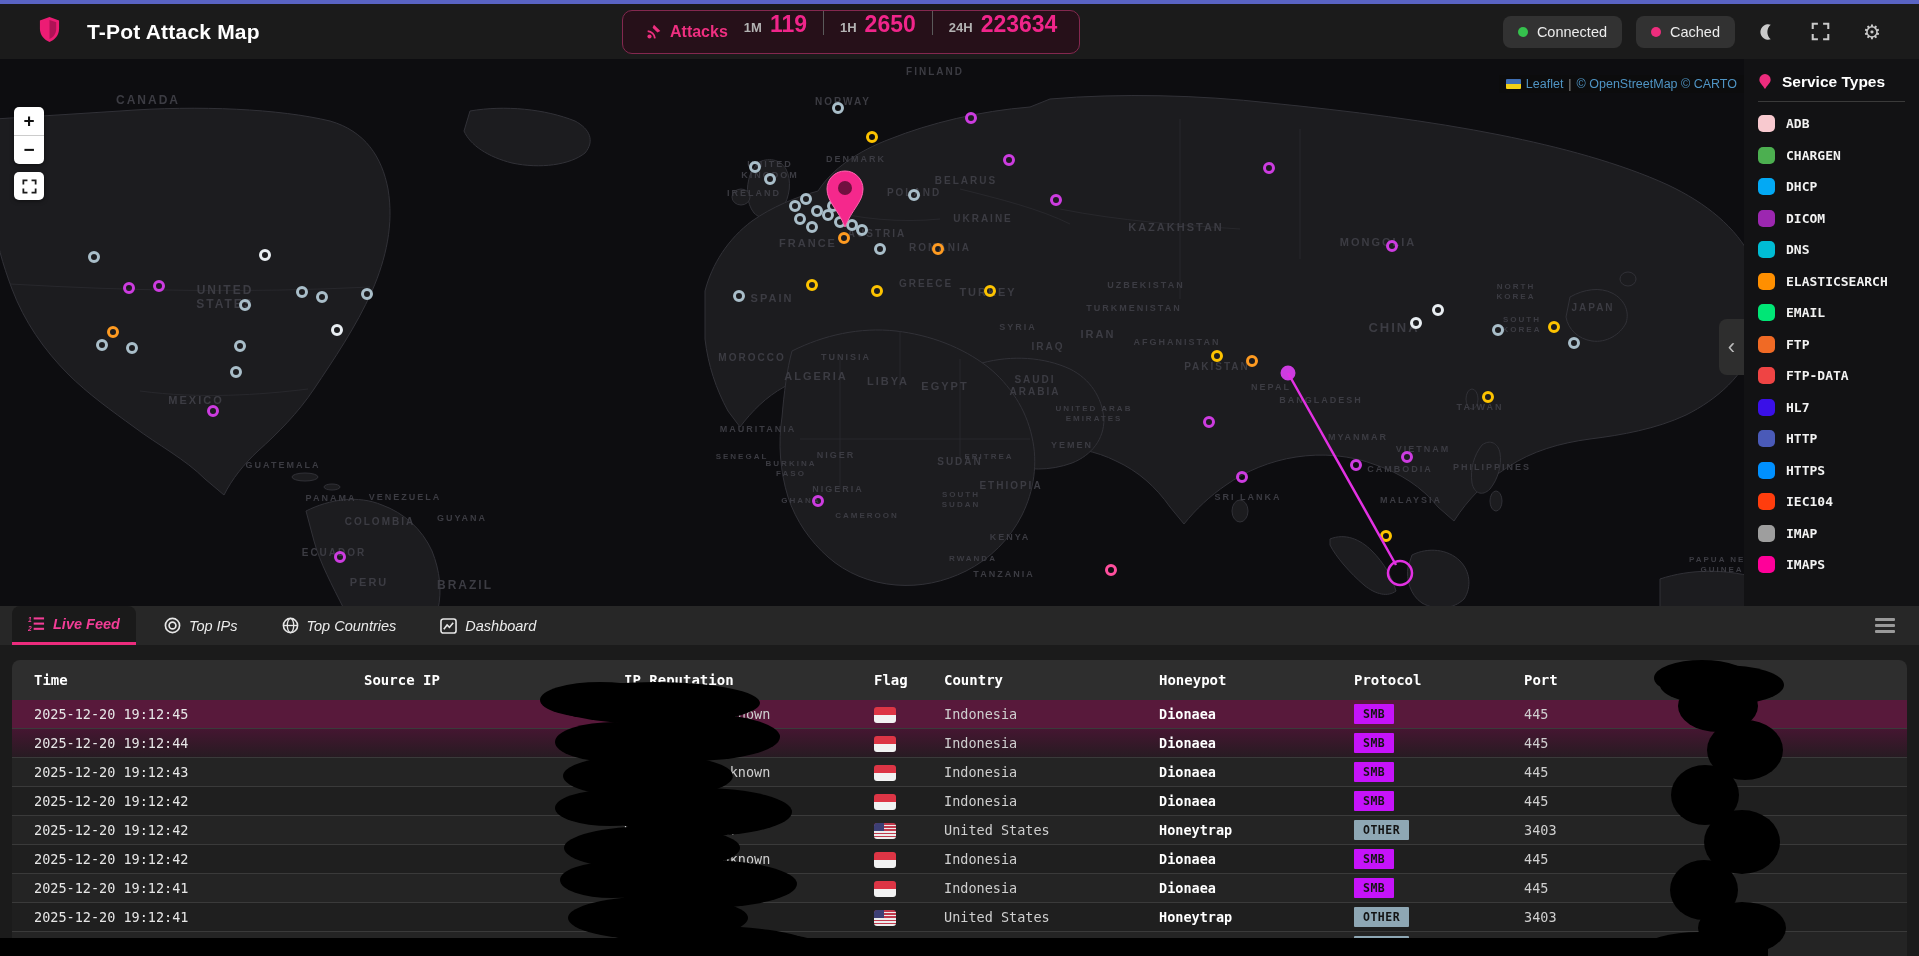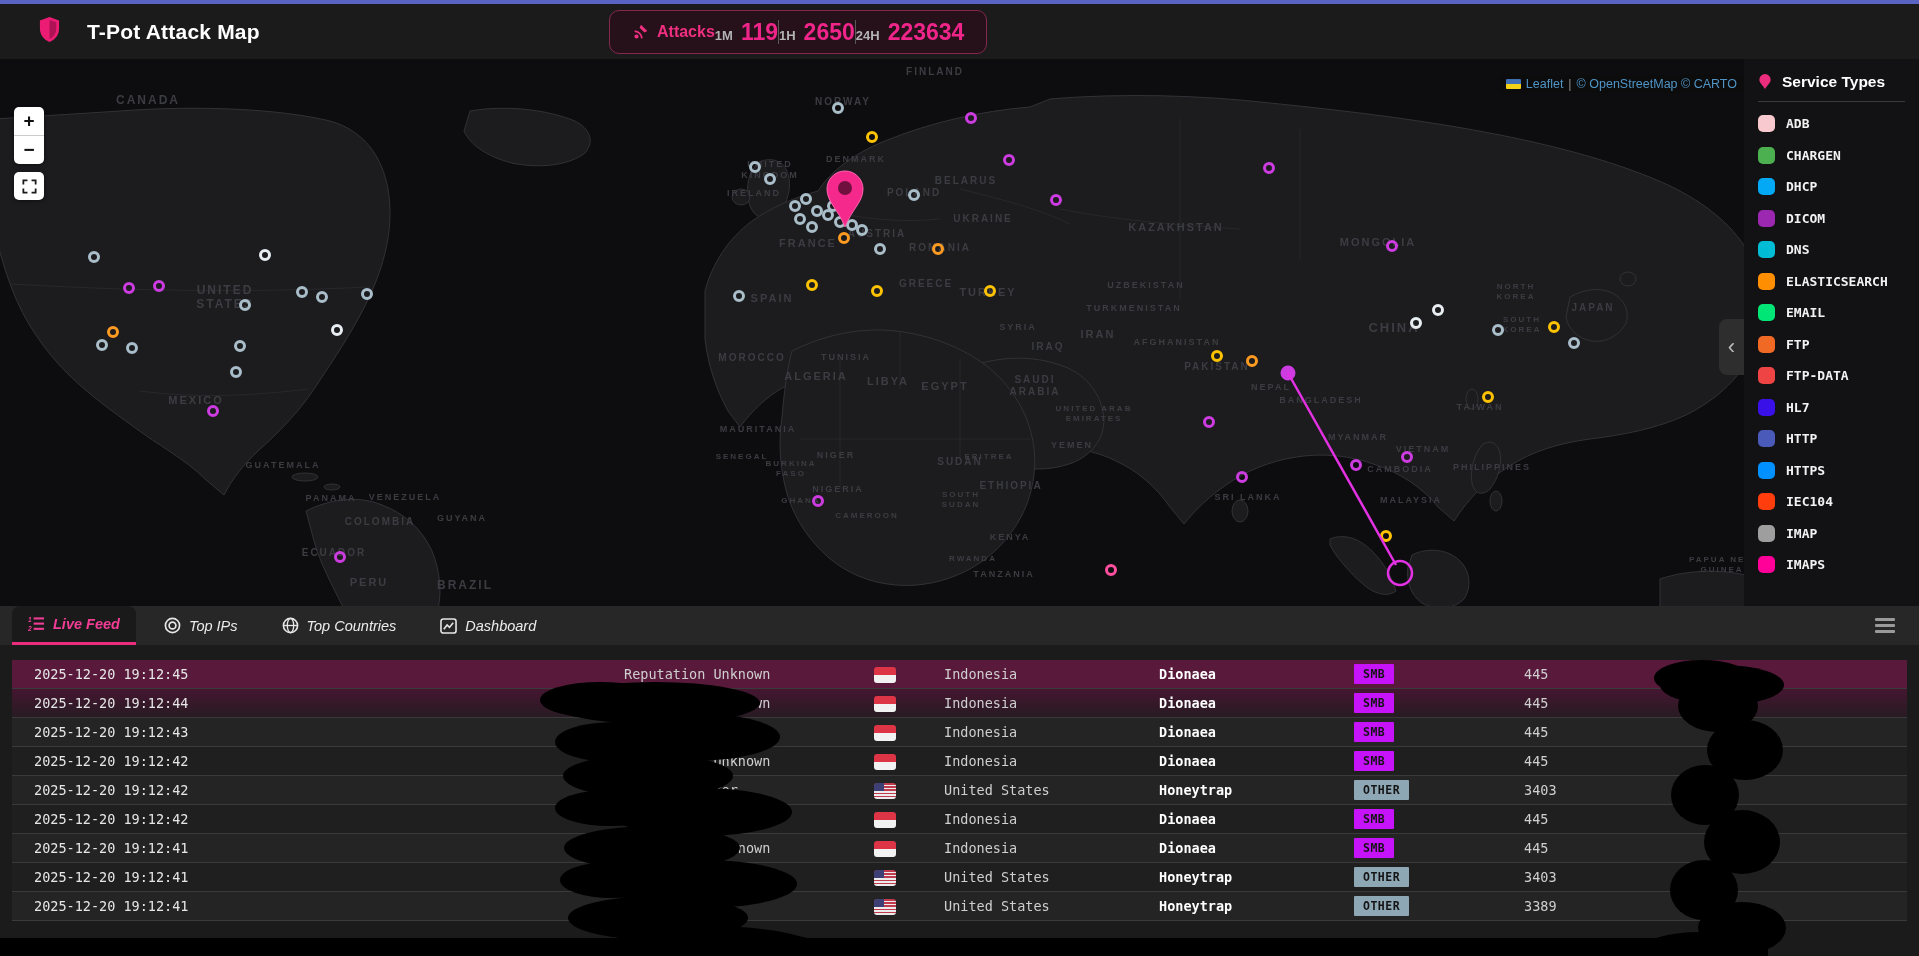--- a/index.html
+++ b/index.html
@@ -6,21 +6,21 @@
   html,body { width:1919px; height:956px; overflow:hidden; background:#1b1b1b; font-family:"Liberation Sans", sans-serif; }
 
   
   .top-strip { height:4px; width:100%; background:#5a64c4; }
 
   
   .header { position:relative; height:55px; background:#1b1b1b; display:flex; align-items:center; }
   .brand { display:flex; align-items:center; gap:26px; padding-left:38px; }
   .brand-title { color:#fff; font-size:21px; font-weight:bold; letter-spacing:.2px; }
 
-  .attack-counter { position:absolute; left:609px; top:6px; height:44px; display:flex; align-items:center; 
+  .attack-counter { position:absolute; left:622px; top:6px; height:44px; display:flex; gap:16px;
     padding:0 22px; background:#261019; border:1.5px solid #84284f; border-radius:10px; }
   .ac-label { color:#ef2f80; font-weight:bold; font-size:16px; display:flex; align-items:center; gap:7px;}
   .ac-pair { display:flex; align-items:baseline; gap:8px; }
   .ac-k { color:#b3b3b3; font-size:13px; font-weight:bold; }
   .ac-v { color:#f0258a; font-family:Liberation Sans, sans-serif; font-weight:bold; font-size:23px; }
   .ac-sep { width:1px; height:24px; background:#5a5a5a; }
 
   .header-right { position:absolute; right:0; top:0; height:55px; display:flex; align-items:center; gap:14px; padding-right:28px; }
   .pill { display:flex; align-items:center; gap:9px; background:#323232; border-radius:8px; padding:8px 15px;
     color:#ececec; font-size:14.5px; }
@@ -125,20 +125,43 @@
       <span class="ac-k">1H</span>
       <span class="ac-v">2650</span>
     </span>
     <span class="ac-sep"></span>
     <span class="ac-pair">
       <span class="ac-k">24H</span>
       <span class="ac-v">223634</span>
     </span>
   </div>
 
+  <div class="header-right">
+    <div class="pill">
+      <span class="dot9" id="dot-connected" style="background: rgb(53, 194, 77);"></span>
+      <span>Connected</span>
+    </div>
+    <div class="pill">
+      <span class="dot9" id="dot-cached" style="background: rgb(237, 45, 125);"></span>
+      <span>Cached</span>
+    </div>
+    <div class="hicon">
+      <svg width="20" height="20" viewBox="0 0 22 22">
+        <path d="M14,3 A8.5,8.5 0 1,0 14,19 A10.5,10.5 0 0,1 14,3 Z" fill="#c9c9c9"></path>
+      </svg>
+    </div>
+    <div class="hicon">
+      <svg width="19" height="19" viewBox="0 0 22 22">
+        <path d="M2,8 V2 H8 M14,2 H20 V8 M20,14 V20 H14 M8,20 H2 V14" fill="none" stroke="#c9c9c9" stroke-width="2.4"></path>
+      </svg>
+    </div>
+    <div class="hicon">
+      <span class="gear-glyph">⚙</span>
+    </div>
+  </div>
 </div>
 
 <div class="map-wrap">
   <svg id="attack-map-svg" width="1919" height="547" viewBox="0 0 1919 547">
 
     <path class="land" d="M-5,60 L120,52 C200,46 280,50 330,62 C365,72 382,98 388,130 C394,165 386,200 372,232 C356,268 334,300 314,330 C298,354 278,374 258,392 C244,405 232,420 224,436 L205,420 C185,400 158,386 134,368 C112,352 88,335 68,315 C44,291 24,262 12,230 C3,206 -5,180 -5,160 Z"></path>
     <path class="land" d="M470,52 C505,46 545,50 575,62 C590,70 595,82 585,94 C570,106 540,110 512,104 C488,98 470,86 464,72 Z"></path>
     <ellipse class="land" cx="305" cy="418" rx="13" ry="4"></ellipse>
     <ellipse class="land" cx="332" cy="428" rx="8" ry="3"></ellipse>
     <path class="land" d="M306,452 C330,440 358,436 382,446 C404,454 422,470 432,492 C440,512 442,532 438,550 L344,550 C332,526 320,504 314,482 Z"></path>
@@ -440,20 +463,31 @@
   </div>
   <div class="hamburger">
     <div></div>
       <div></div>
       <div></div>
   </div>
 </div>
 
 <div class="feed-area">
   <div class="feed-table">
+    <div class="feed-hrow" id="feed-head">
+        <div class="col-time">Time</div>
+        <div class="col-srcip">Source IP</div>
+        <div class="col-rep">IP Reputation</div>
+        <div class="col-flag">Flag</div>
+        <div class="col-country">Country</div>
+        <div class="col-honeypot">Honeypot</div>
+        <div class="col-protocol">Protocol</div>
+        <div class="col-port">Port</div>
+        <div class="col-name">me</div>
+      </div>
     <div id="feed-body">
         <div class="feed-row row-hl">
           <div class="c-time">2025-12-20 19:12:45</div>
           <div class="c-srcip"></div>
           <div class="c-rep">Reputation Unknown</div>
           <div class="c-flag"><span class="flag flag-id"></span></div>
           <div class="c-country">Indonesia</div>
           <div class="c-honeypot">Dionaea</div>
           <div class="c-proto"><span class="proto-badge" style="background: rgb(198, 19, 250);">SMB</span></div>
           <div class="c-port">445</div>

